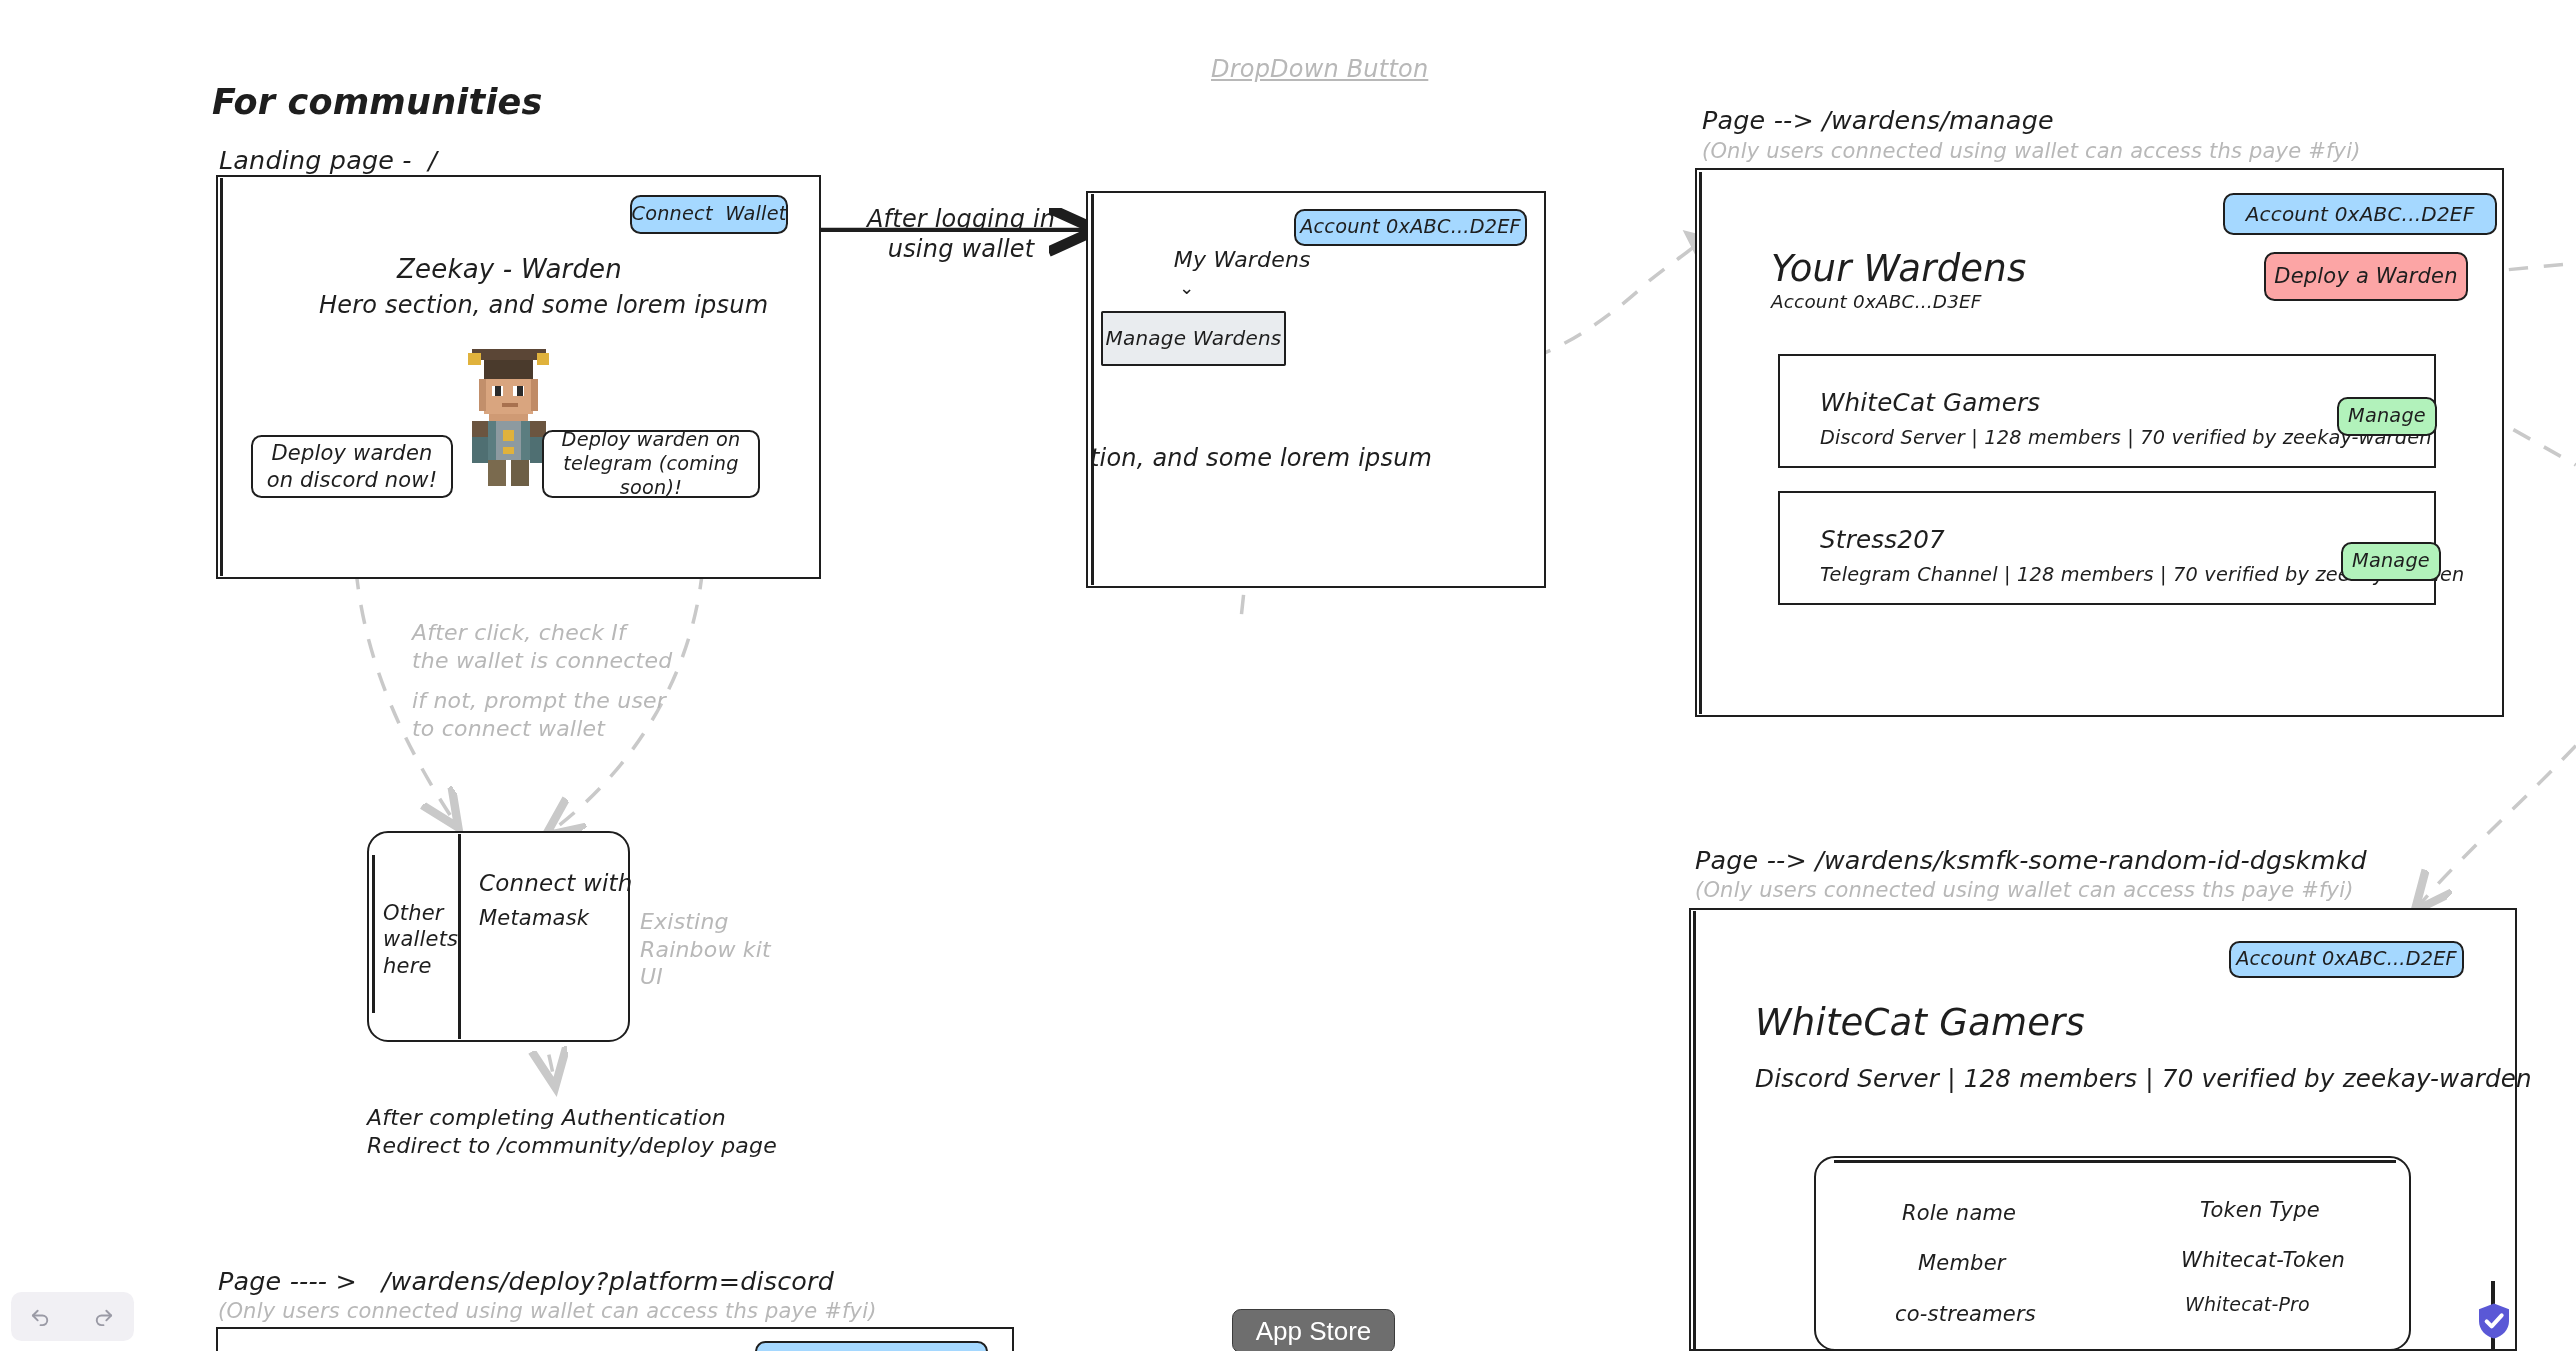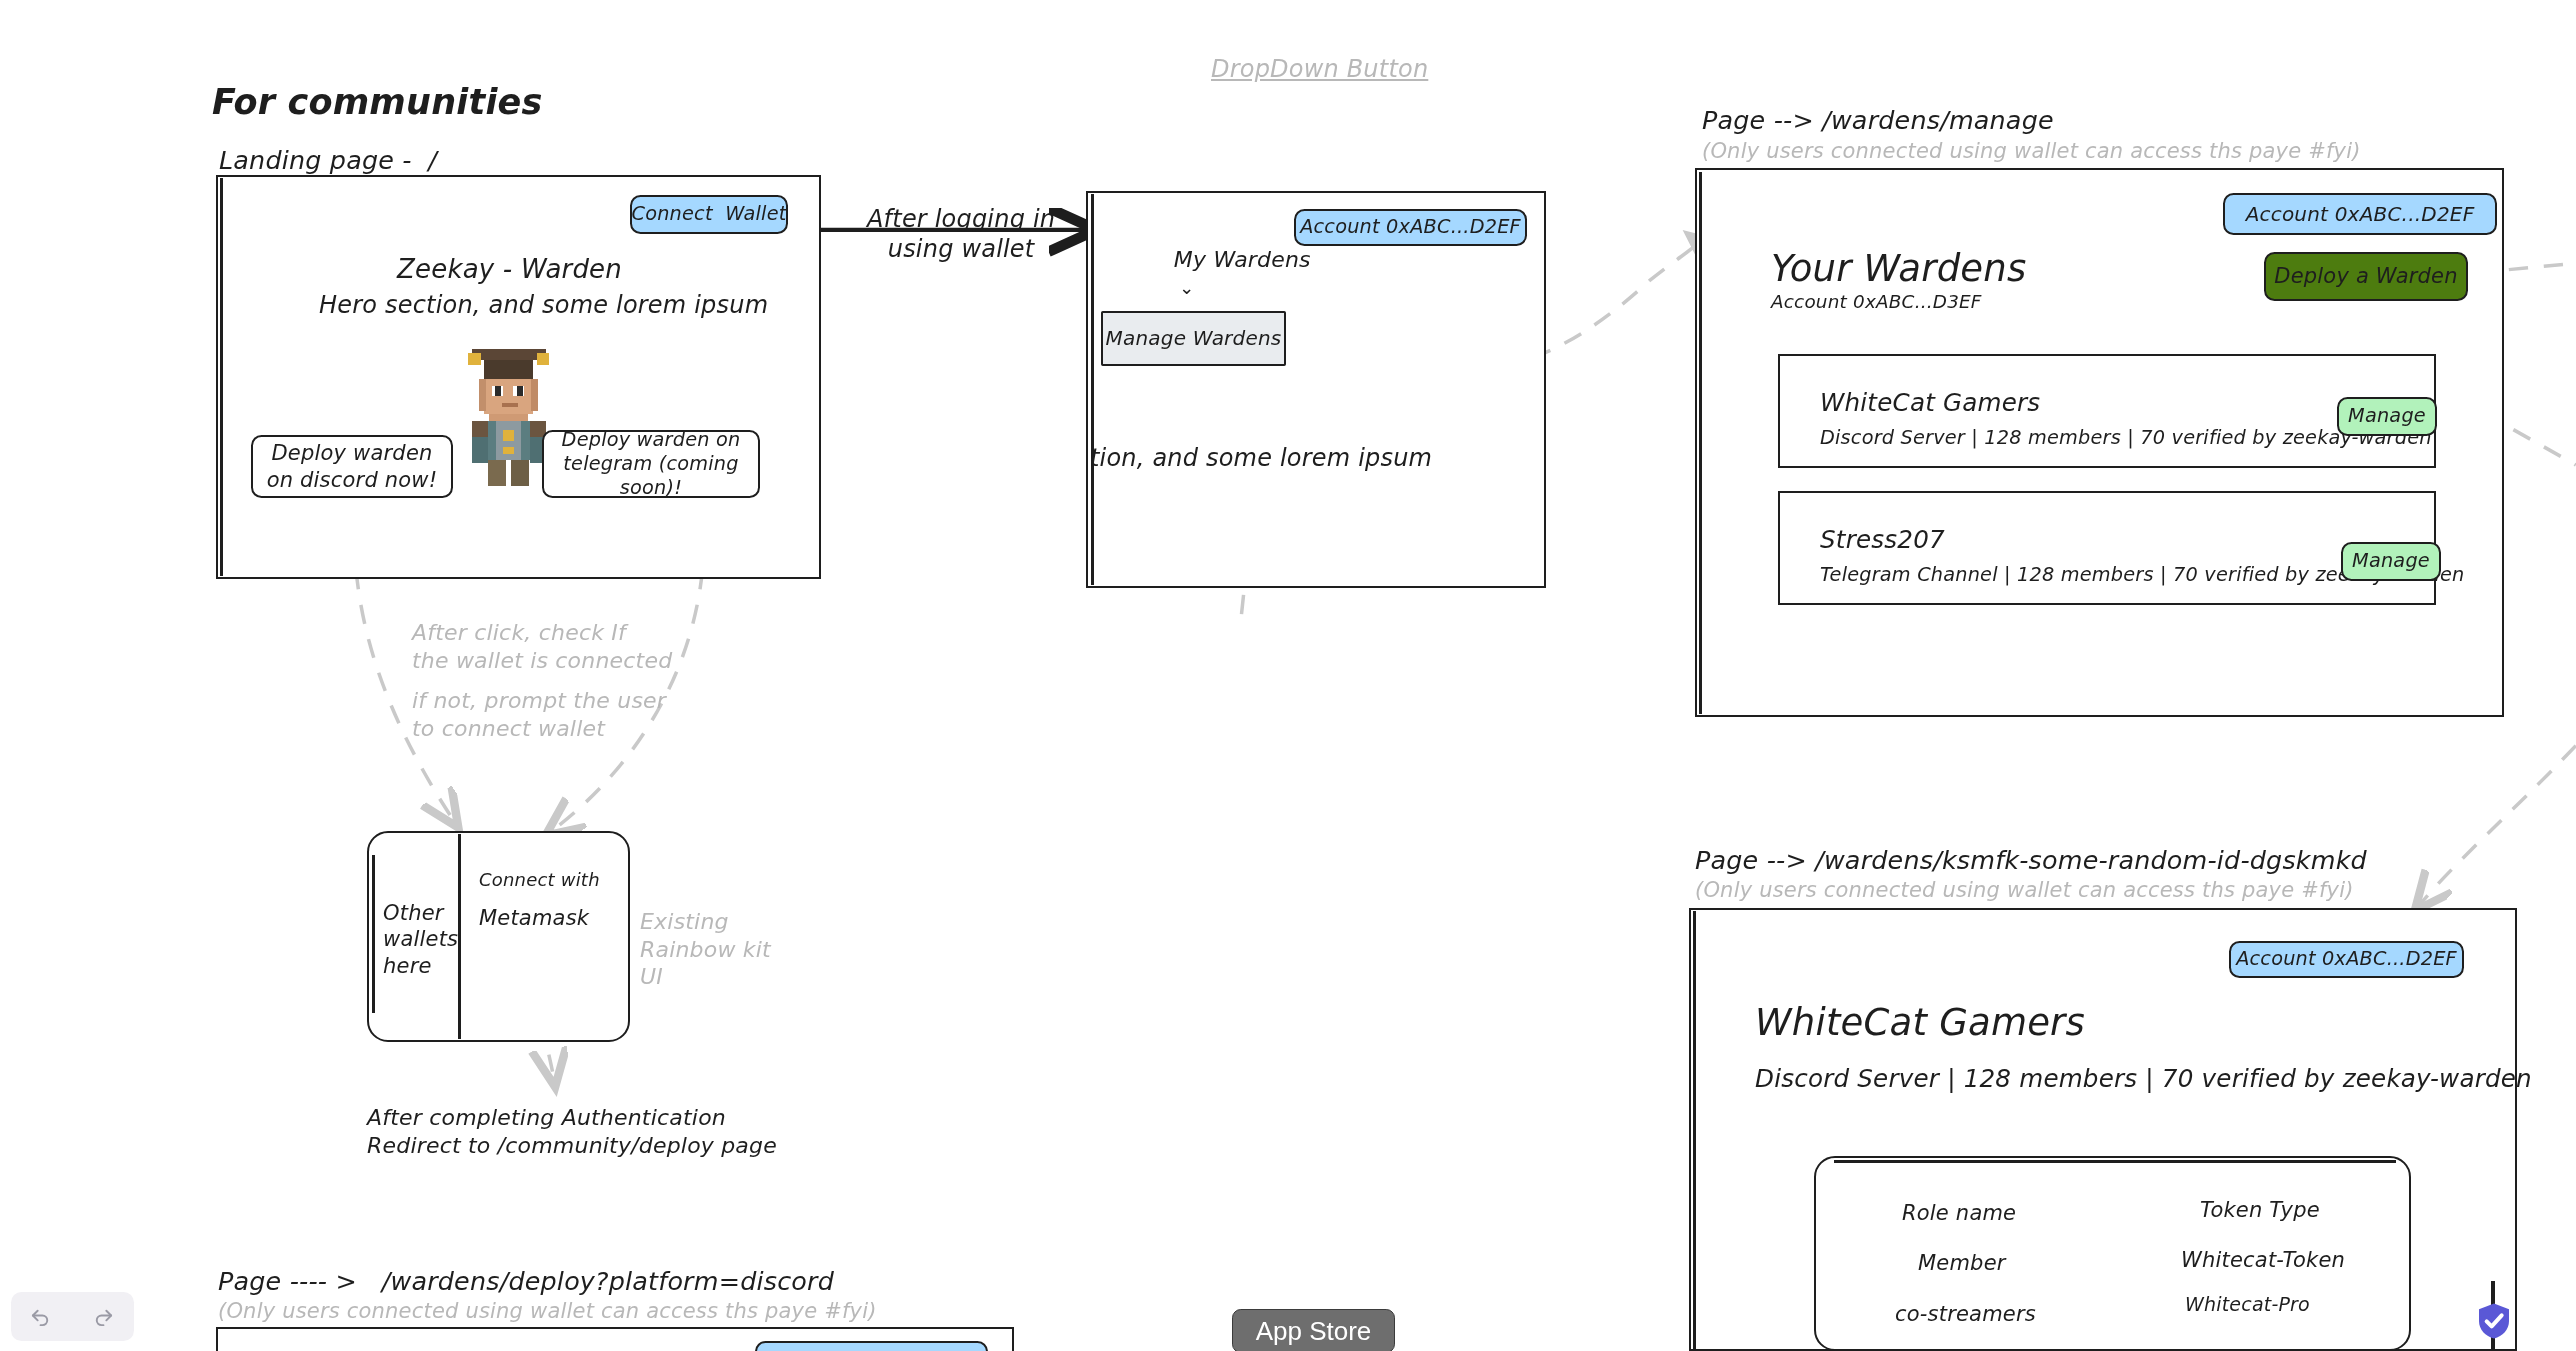--- a/index.html
+++ b/index.html
@@ -36,21 +36,21 @@
   .pill{
     position:absolute;
     box-sizing:border-box;
     border:2.6px solid #1e1e1e;
     border-radius:10.5px;
     display:flex;align-items:center;justify-content:center;
     text-align:center;
   }
   .blue{background:#a5d8ff;}
   .green{background:#b2f2bb;}
-  .tan{background:#4d7c0f;}
+  .tan{background:#fca5a5;}
   .grey{background:#e9ecef;border-radius:1.8px;}
 
   
   .avatar{position:absolute;image-rendering:pixelated;}
   .avatar div{position:absolute;}
 
   
   .chrome-undo{
     position:absolute;background:#f1f0f4;border-radius:10.5px;
     display:flex;align-items:center;justify-content:space-around;
@@ -188,21 +188,21 @@
   <div class="abs hw ghost block" style="left:412px;top:687px;font-size:22px;">if not, prompt the user
 to connect wallet</div>
 
   <div class="box rbox" style="left:367px;top:831px;width:263px;height:211px;border-radius:21px;"></div>
   <div class="abs" style="left:458px;top:834px;width:2.6px;height:205px;background:#1e1e1e;"></div>
   <div class="abs" style="left:372px;top:855px;width:2.6px;height:158px;background:#1e1e1e;"></div>
 
   <div class="abs hw block" style="left:383px;top:900px;font-size:21px;">Other
 wallets
 here</div>
-  <div class="abs hw" style="left:479px;top:869px;font-size:18px;">Connect with</div>
+  <div class="abs hw" style="left:479px;top:869px;font-size:23px;">Connect with</div>
   <div class="abs hw" style="left:479px;top:905px;font-size:21px;">Metamask</div>
 
   <div class="abs hw ghost block" style="left:640px;top:908px;font-size:22px;">Existing
 Rainbow kit
 UI</div>
 
   <div class="abs hw" style="left:218px;top:1266px;font-size:25.4px;">Page ---- &gt;   /wardens/deploy?platform=discord</div>
 
   <div class="abs hw block" style="left:367px;top:1104px;font-size:22px;">After completing Authentication
 Redirect to /community/deploy page</div>

